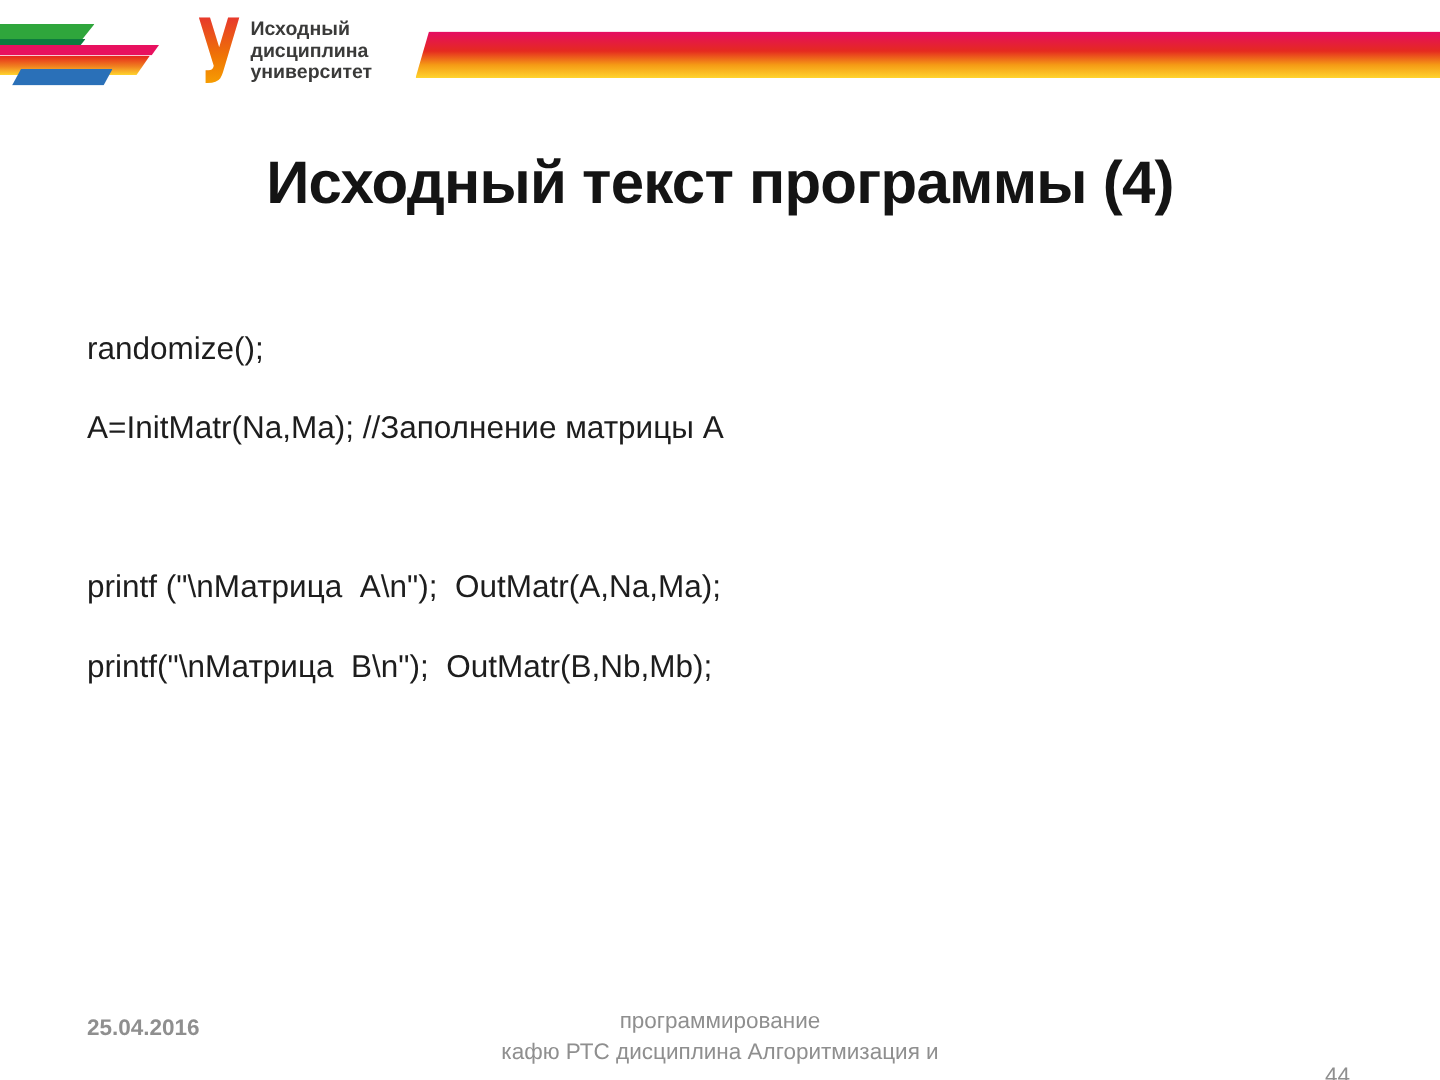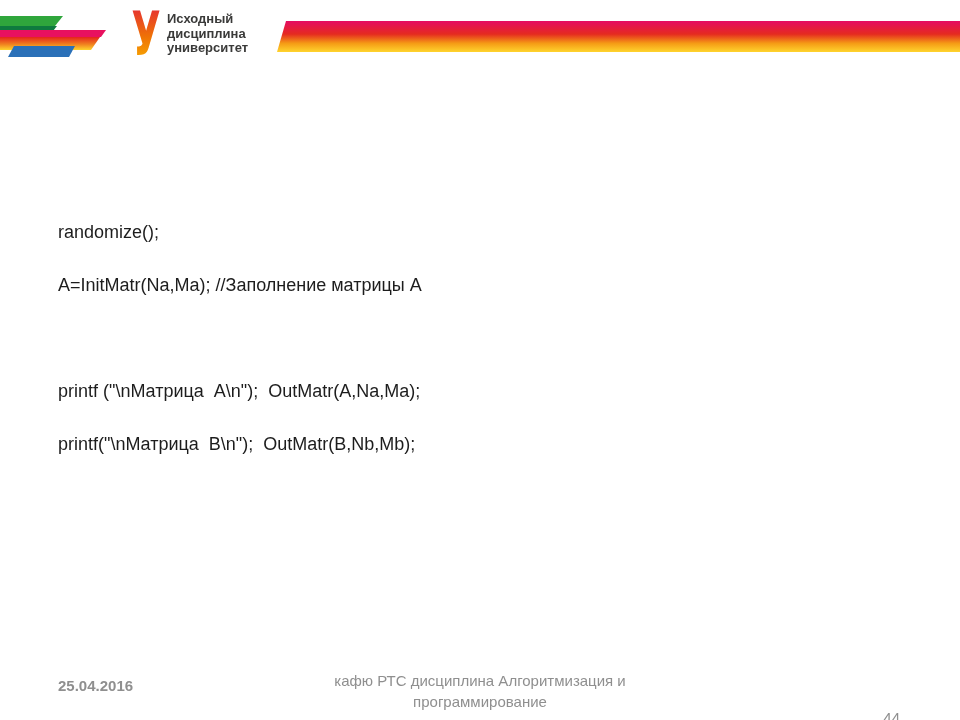--- a/index.html
+++ b/index.html
@@ -45,21 +45,21 @@
 
   
   .title{position:absolute;left:0;right:0;top:100px;margin:0;
     text-align:center;
     font-size:40px;font-weight:bold;letter-spacing:-0.5px;
     color:var(--title-text,#141414);}
 
   
   .code{position:absolute;left:58px;top:206px;width:860px;}
   .code-line{margin:0;height:53px;display:flex;align-items:center;
-    white-space:pre;font-size:18px;color:var(--code-text,#1d1d1d);}
+    white-space:pre;font-size:21px;color:var(--code-text,#1d1d1d);}
   .code-gap{height:53px;}
 
   
   .footer-date{position:absolute;left:58px;top:677px;
     font-size:15px;color:var(--footer-gray,#8f8f8f);font-weight:bold;}
   .footer-center{position:absolute;left:300px;top:670px;width:360px;
     text-align:center;font-size:15px;line-height:21px;
     color:var(--footer-gray,#8f8f8f);}
   .footer-page{position:absolute;right:60px;top:677px;
     font-size:15px;color:var(--footer-gray,#8f8f8f);margin-top:32px;}
@@ -89,29 +89,30 @@
 
     <div class="logo-text">
       <div>Исходный</div>
       <div>дисциплина</div>
       <div>университет</div>
     </div>
 
     <div class="ribbon"></div>
   </div>
 
+  <h1 class="title">Исходный текст программы (4)</h1>
 
   <div class="code">
     <p class="code-line">randomize();</p>
     <p class="code-line">A=InitMatr(Na,Ma); //Заполнение матрицы А</p>
     <div class="code-gap"></div>
     <p class="code-line">printf ("\nМатрица  A\n");  OutMatr(A,Na,Ma);</p>
     <p class="code-line">printf("\nМатрица  B\n");  OutMatr(B,Nb,Mb);</p>
   </div>
 
   <div class="footer-date">25.04.2016</div>
   <div class="footer-center">
+    <div>программирование</div>
     <div>кафю РТС дисциплина Алгоритмизация и</div>
-    <div>программирование</div>
   </div>
   <div class="footer-page">44</div>
 
 </div>
 
 </body></html>

